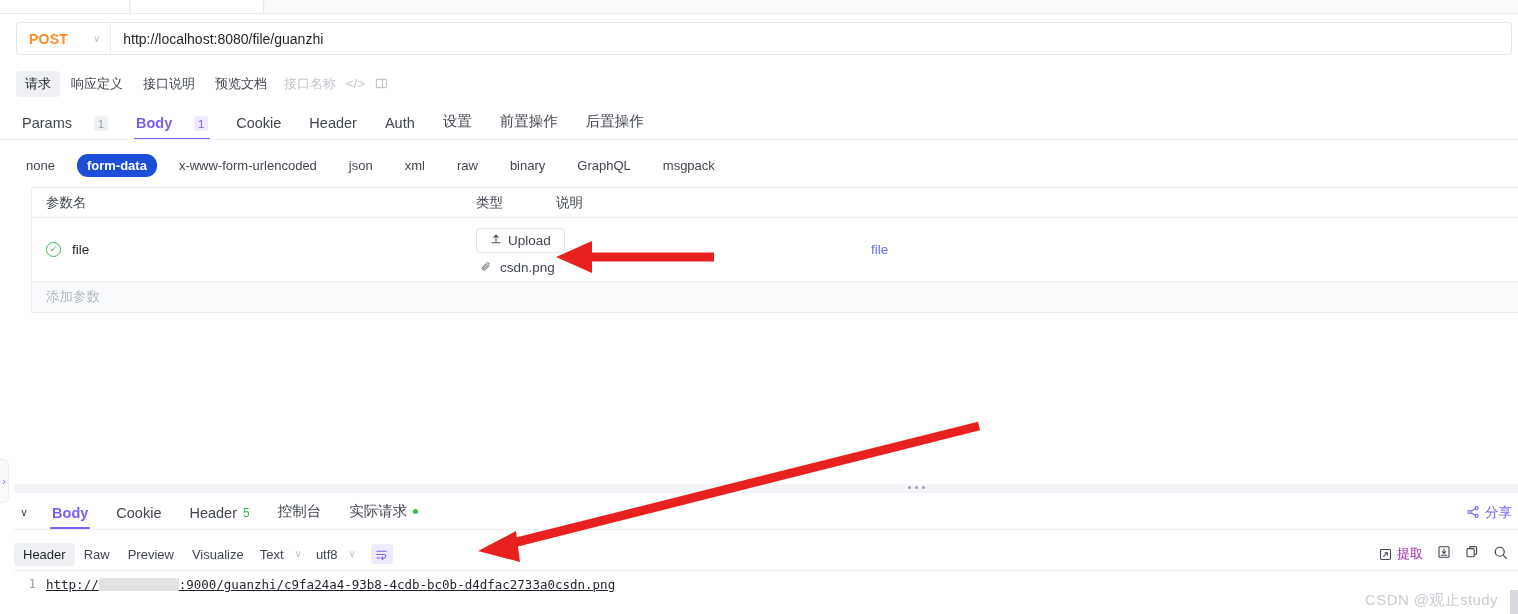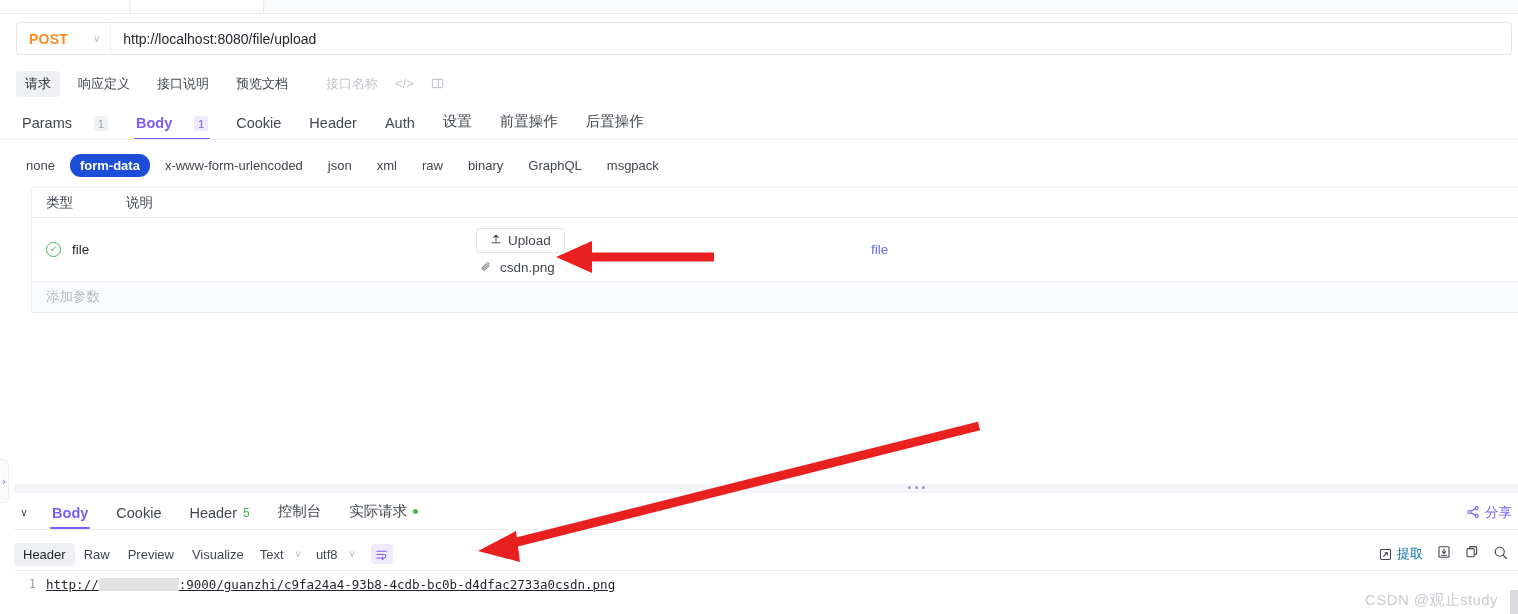--- a/index.html
+++ b/index.html
@@ -43,28 +43,28 @@
   .method-label { font-size: 14px; font-weight: 700; color: #ff8b25; letter-spacing: .2px; }
   .caret { color: #b9bec7; font-size: 10px; line-height: 1; }
   .urlinput {
     flex: 1; display: flex; align-items: center; padding: 0 12px;
     font-size: 14px; color: #1f2329;
   }
 
   
   .docrow {
     position: absolute; left: 16px; top: 70px; height: 27px;
-    display: flex; align-items: center; gap: 9px;
+    display: flex; align-items: center; gap: 2px;
   }
   .docchip {
     font-size: 13px; color: #41464f; padding: 4px 9px; border-radius: 4px;
     white-space: nowrap; cursor: default;
   }
   .docchip.active { background: #eef0f3; color: #1f2329; }
-  .docname { font-size: 13px; color: #c3c6cc; margin-left: 20px; white-space: nowrap; }
+  .docname { font-size: 13px; color: #c3c6cc; margin-left: 6px; white-space: nowrap; }
   .mini-icon { color: #c3c6cc; font-size: 13px; margin-left: 8px; display:inline-flex; align-items:center; }
 
   
   .reqtabs {
     position: absolute; left: 16px; top: 107px; right: 0; height: 33px;
     display: flex; align-items: flex-end; gap: 0;
   }
   .reqtab {
     display: flex; align-items: flex-end; gap: 22px;
     font-size: 14.5px; color: #41464f;
@@ -84,21 +84,21 @@
     font-weight: 400;
   }
   .reqtab.active .badge { color: #7d5cf5; background: #efeaff; }
   .tabs-underline {
     position: absolute; left: 0; top: 139px; width: 1518px; height: 1px; background: #eceef2;
   }
 
   
   .bodytypes {
     position: absolute; left: 16px; top: 152px; height: 26px;
-    display: flex; align-items: center; gap: 5px;
+    display: flex; align-items: center; gap: 12px;
   }
   .btype {
     font-size: 13px; color: #41464f; padding: 4px 10px; border-radius: 11px;
     white-space: nowrap; cursor: default;
   }
   .btype.active { background: #1d4ed8; color: #fff; font-weight: 600; }
 
   
   .ptable {
     position: absolute; left: 31px; top: 187px; right: 0;
@@ -191,21 +191,21 @@
   .selchip {
     display: inline-flex; align-items: center; gap: 11px;
     font-size: 13px; color: #41464f; padding: 4px 7px; white-space: nowrap;
   }
   .wrapbtn {
     width: 22px; height: 20px; background: #efeaff; border-radius: 4px;
     display: inline-flex; align-items: center; justify-content: center;
     margin-left: 8px; color: #7d5cf5;
   }
   .rt-right { margin-left: auto; display: flex; align-items: center; gap: 14px; padding-right: 10px; }
-  .rt-icon { display: inline-flex; align-items: center; gap: 5px; color: #0369a1; font-size: 13px; }
+  .rt-icon { display: inline-flex; align-items: center; gap: 5px; color: #a21caf; font-size: 13px; }
 
   
   .codearea {
     position: absolute; left: 14px; top: 570px; right: 0; bottom: 0;
     border-top: 1px solid #eceef2; background: #fff;
     font-family: "DejaVu Sans Mono", "Liberation Mono", monospace;
     font-size: 12.5px;
   }
   .codeline { display: flex; align-items: flex-start; padding-top: 6px; }
   .lineno { width: 32px; text-align: right; color: #9aa0aa; font-size: 12px; padding-right: 10px; flex:none;}
@@ -238,21 +238,21 @@
     <div class="toptab t2"><span></span></div>
     <div class="toptab t3"><span></span></div>
   </div>
 
   <div class="urlbar">
     <div class="method">
       <span class="method-label">POST</span>
       <span class="caret">∨</span>
     </div>
     <div class="urlinput">
-      <span>http://localhost:8080/file/upload</span>
+      <span>http://localhost:8080/file/guanzhi</span>
     </div>
   </div>
 
   <div class="docrow">
     <div class="docchip active"><span>请求</span></div>
     <div class="docchip"><span>响应定义</span></div>
     <div class="docchip"><span>接口说明</span></div>
     <div class="docchip"><span>预览文档</span></div>
     <span class="docname">接口名称</span>
     <span class="mini-icon">&lt;/&gt;</span>
@@ -301,20 +301,21 @@
     <div class="btype"><span>json</span></div>
     <div class="btype"><span>xml</span></div>
     <div class="btype"><span>raw</span></div>
     <div class="btype"><span>binary</span></div>
     <div class="btype"><span>GraphQL</span></div>
     <div class="btype"><span>msgpack</span></div>
   </div>
 
   <div class="ptable">
     <div class="prow head">
+      <div class="pcell c-name">参数名</div>
       <div class="pcell c-type">类型</div>
       <div class="pcell c-desc">说明</div>
     </div>
     <div class="prow data">
       <div class="pcell c-name">
         <span class="check">✓</span>
         <span>file</span>
       </div>
       <div class="pcell c-value stack">
         <div class="uploadbtn">

